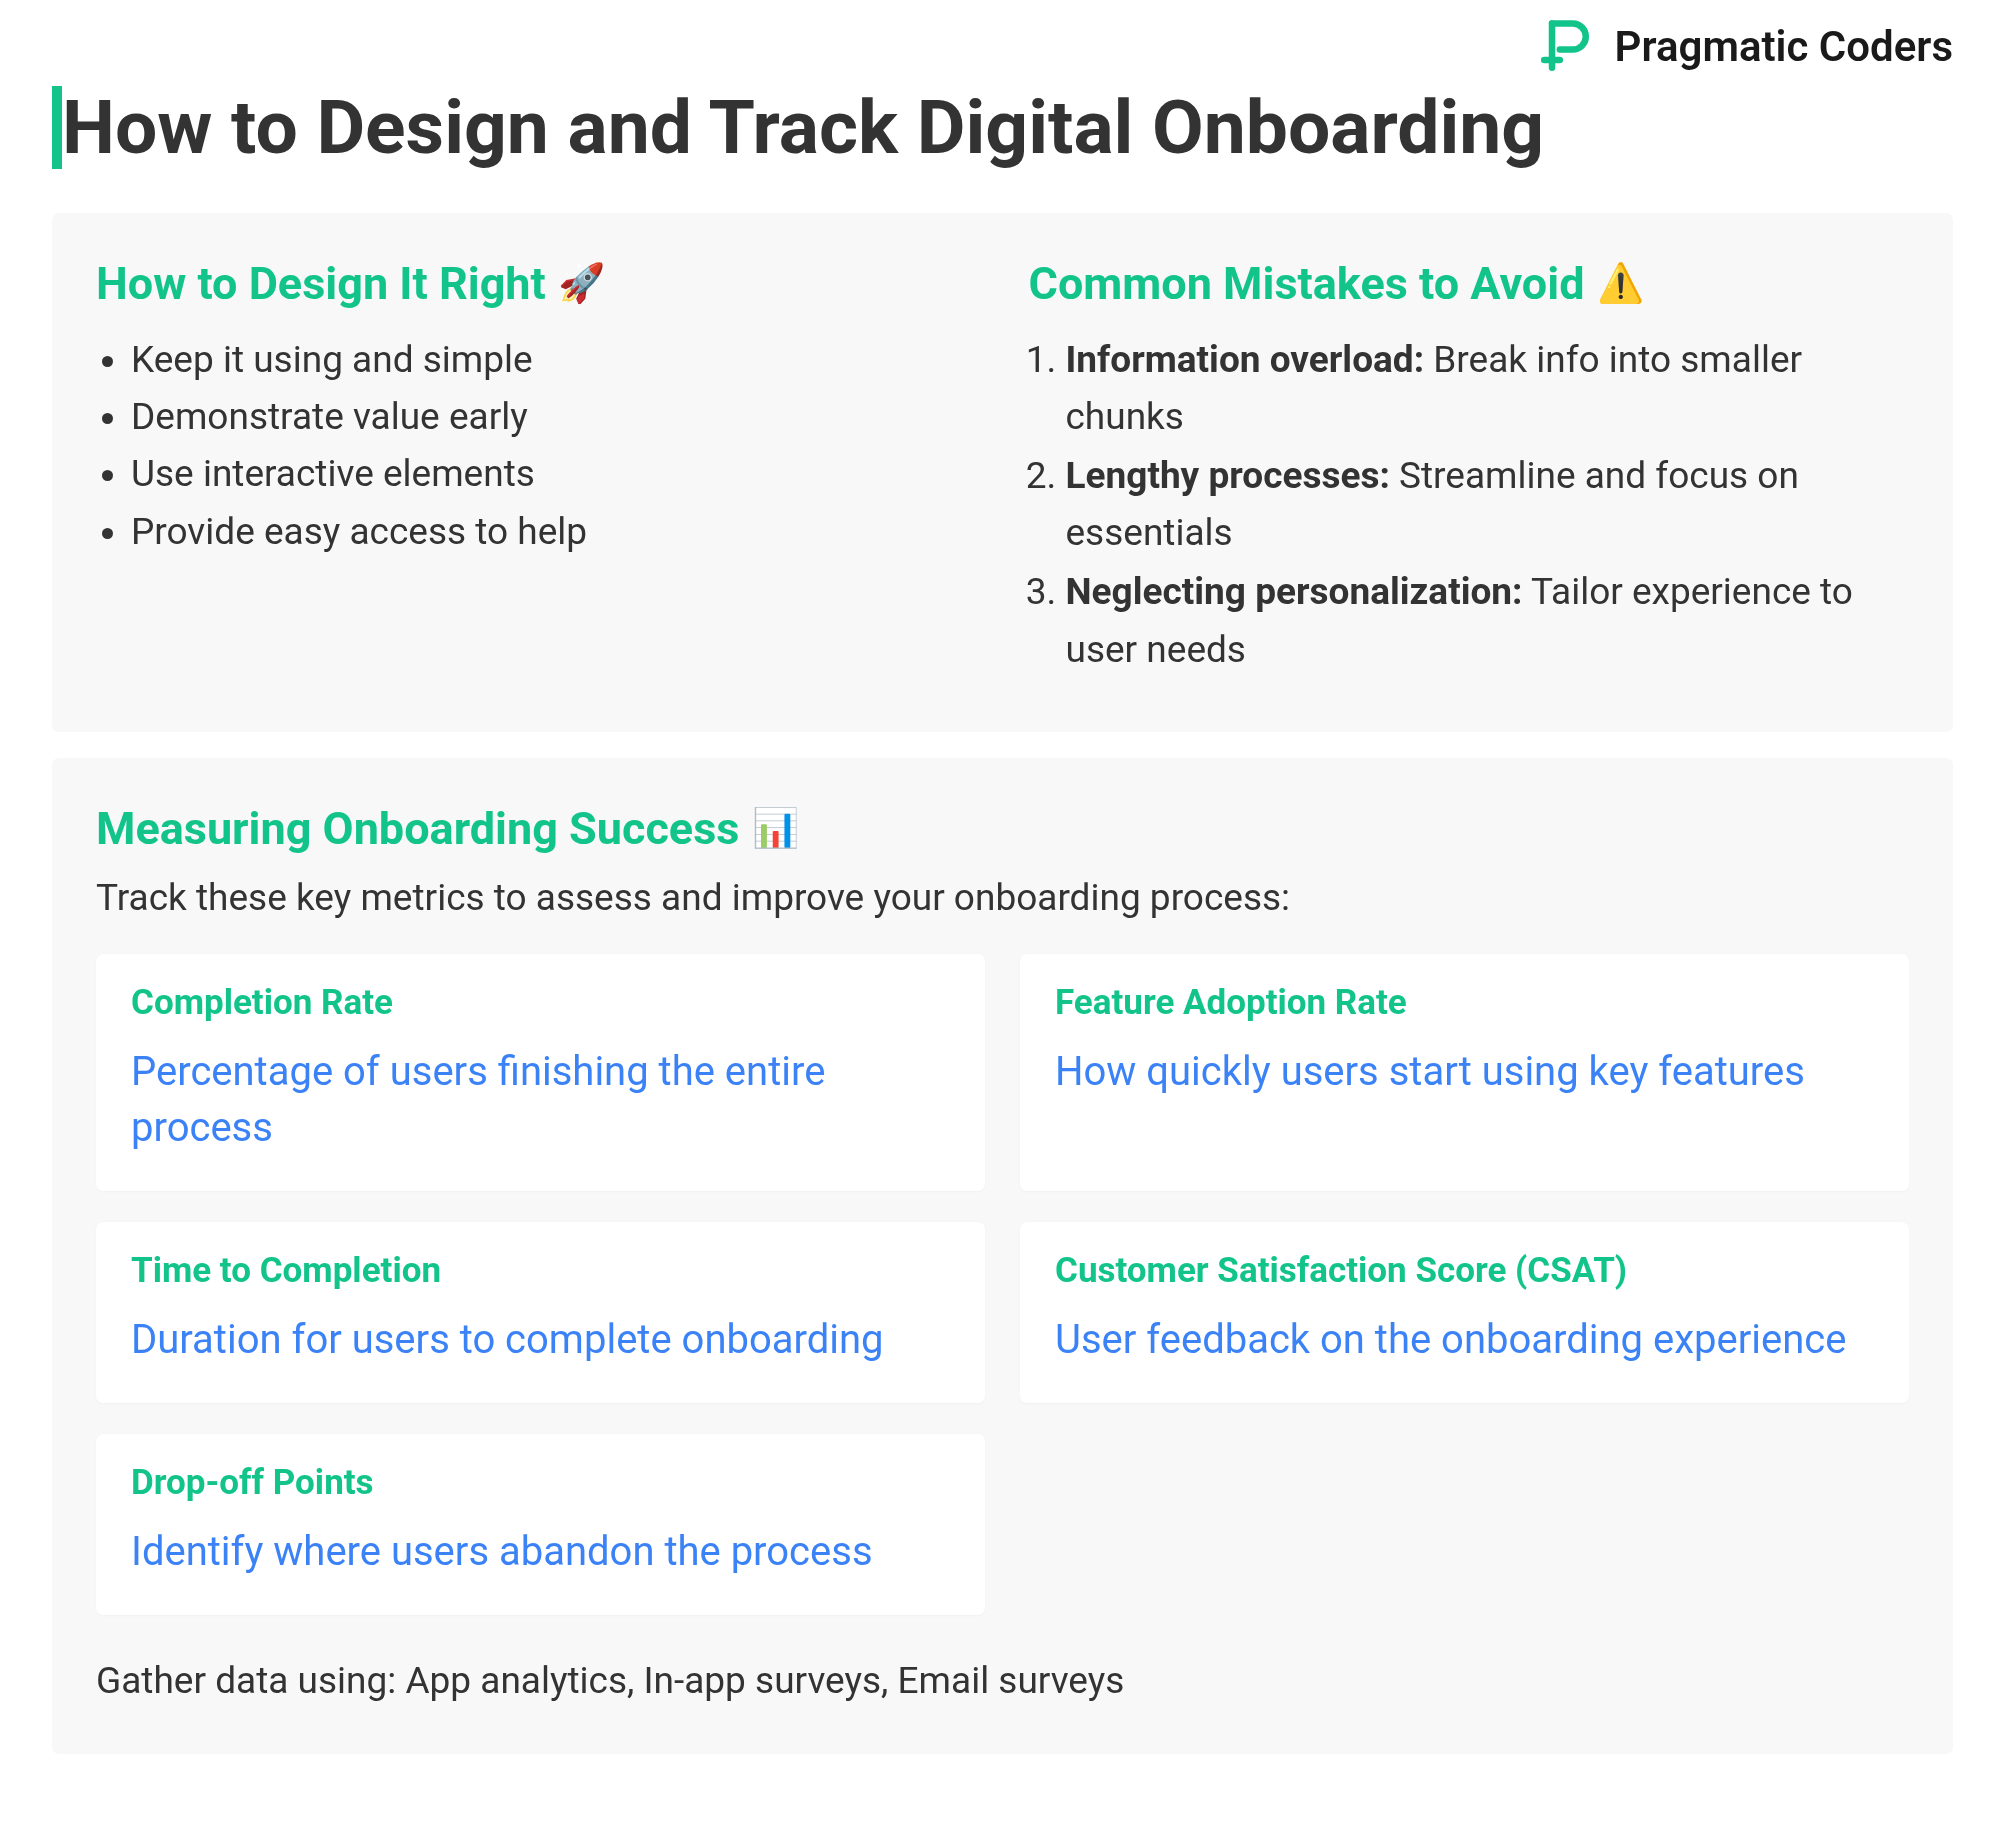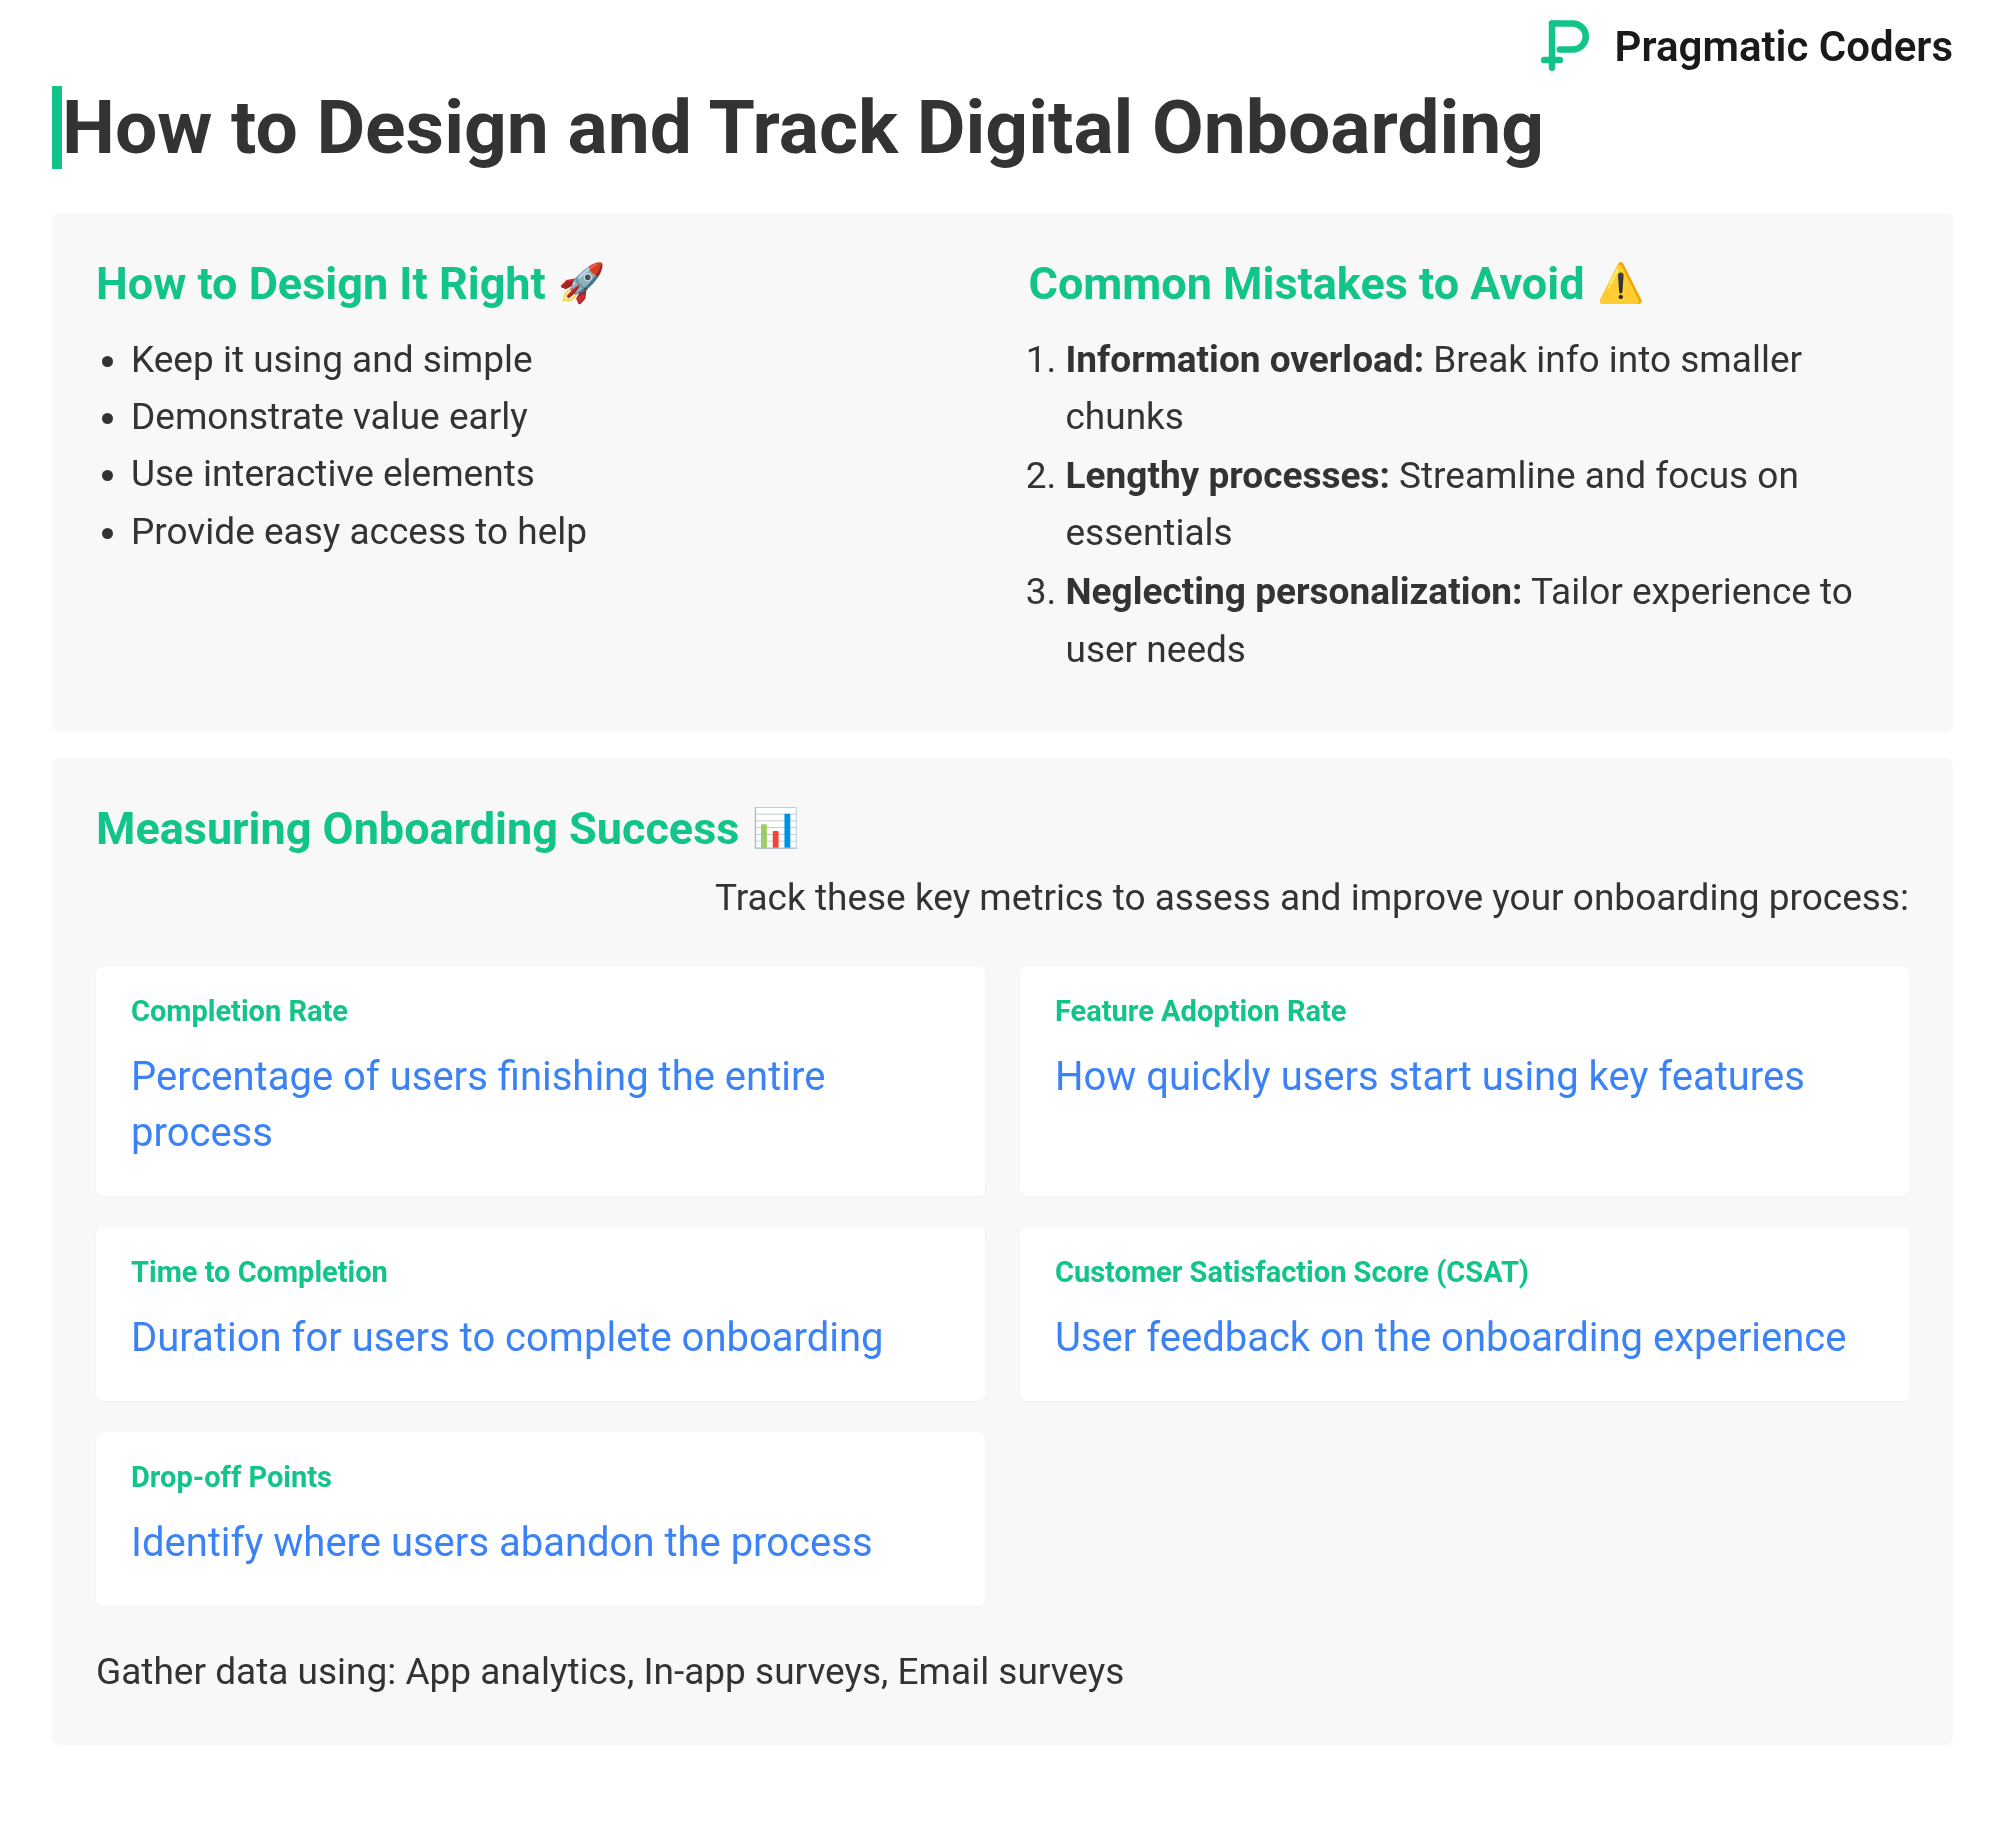--- a/index.html
+++ b/index.html
@@ -90,37 +90,36 @@
     font-weight: 700;
   }
   .bottom-panel {
     background: #f8f8f8;
     border-radius: 7px;
     padding: 44px 44px 52px 44px;
   }
   .intro-text {
     font-size: 37px;
     color: #333333;
-    margin-bottom: 47px;
-    text-align: right;
+    margin-bottom: 35px;
   }
   .metrics-grid {
     display: grid;
     grid-template-columns: 1fr 1fr;
     gap: 31px 35px;
     margin-bottom: 44px;
   }
   .metric-card {
     background: #ffffff;
     border-radius: 7px;
     padding: 28px 35px 35px 35px;
     box-shadow: 0 0.9px 2.6px rgba(0,0,0,0.03);
   }
   .metric-title {
-    font-size: 29px;
+    font-size: 35px;
     font-weight: 700;
     color: #13C48A;
     margin-bottom: 21px;
   }
   .metric-desc {
     font-size: 40px;
     color: #3b82f6;
     line-height: 1.4;
   }
   .footer-text {

